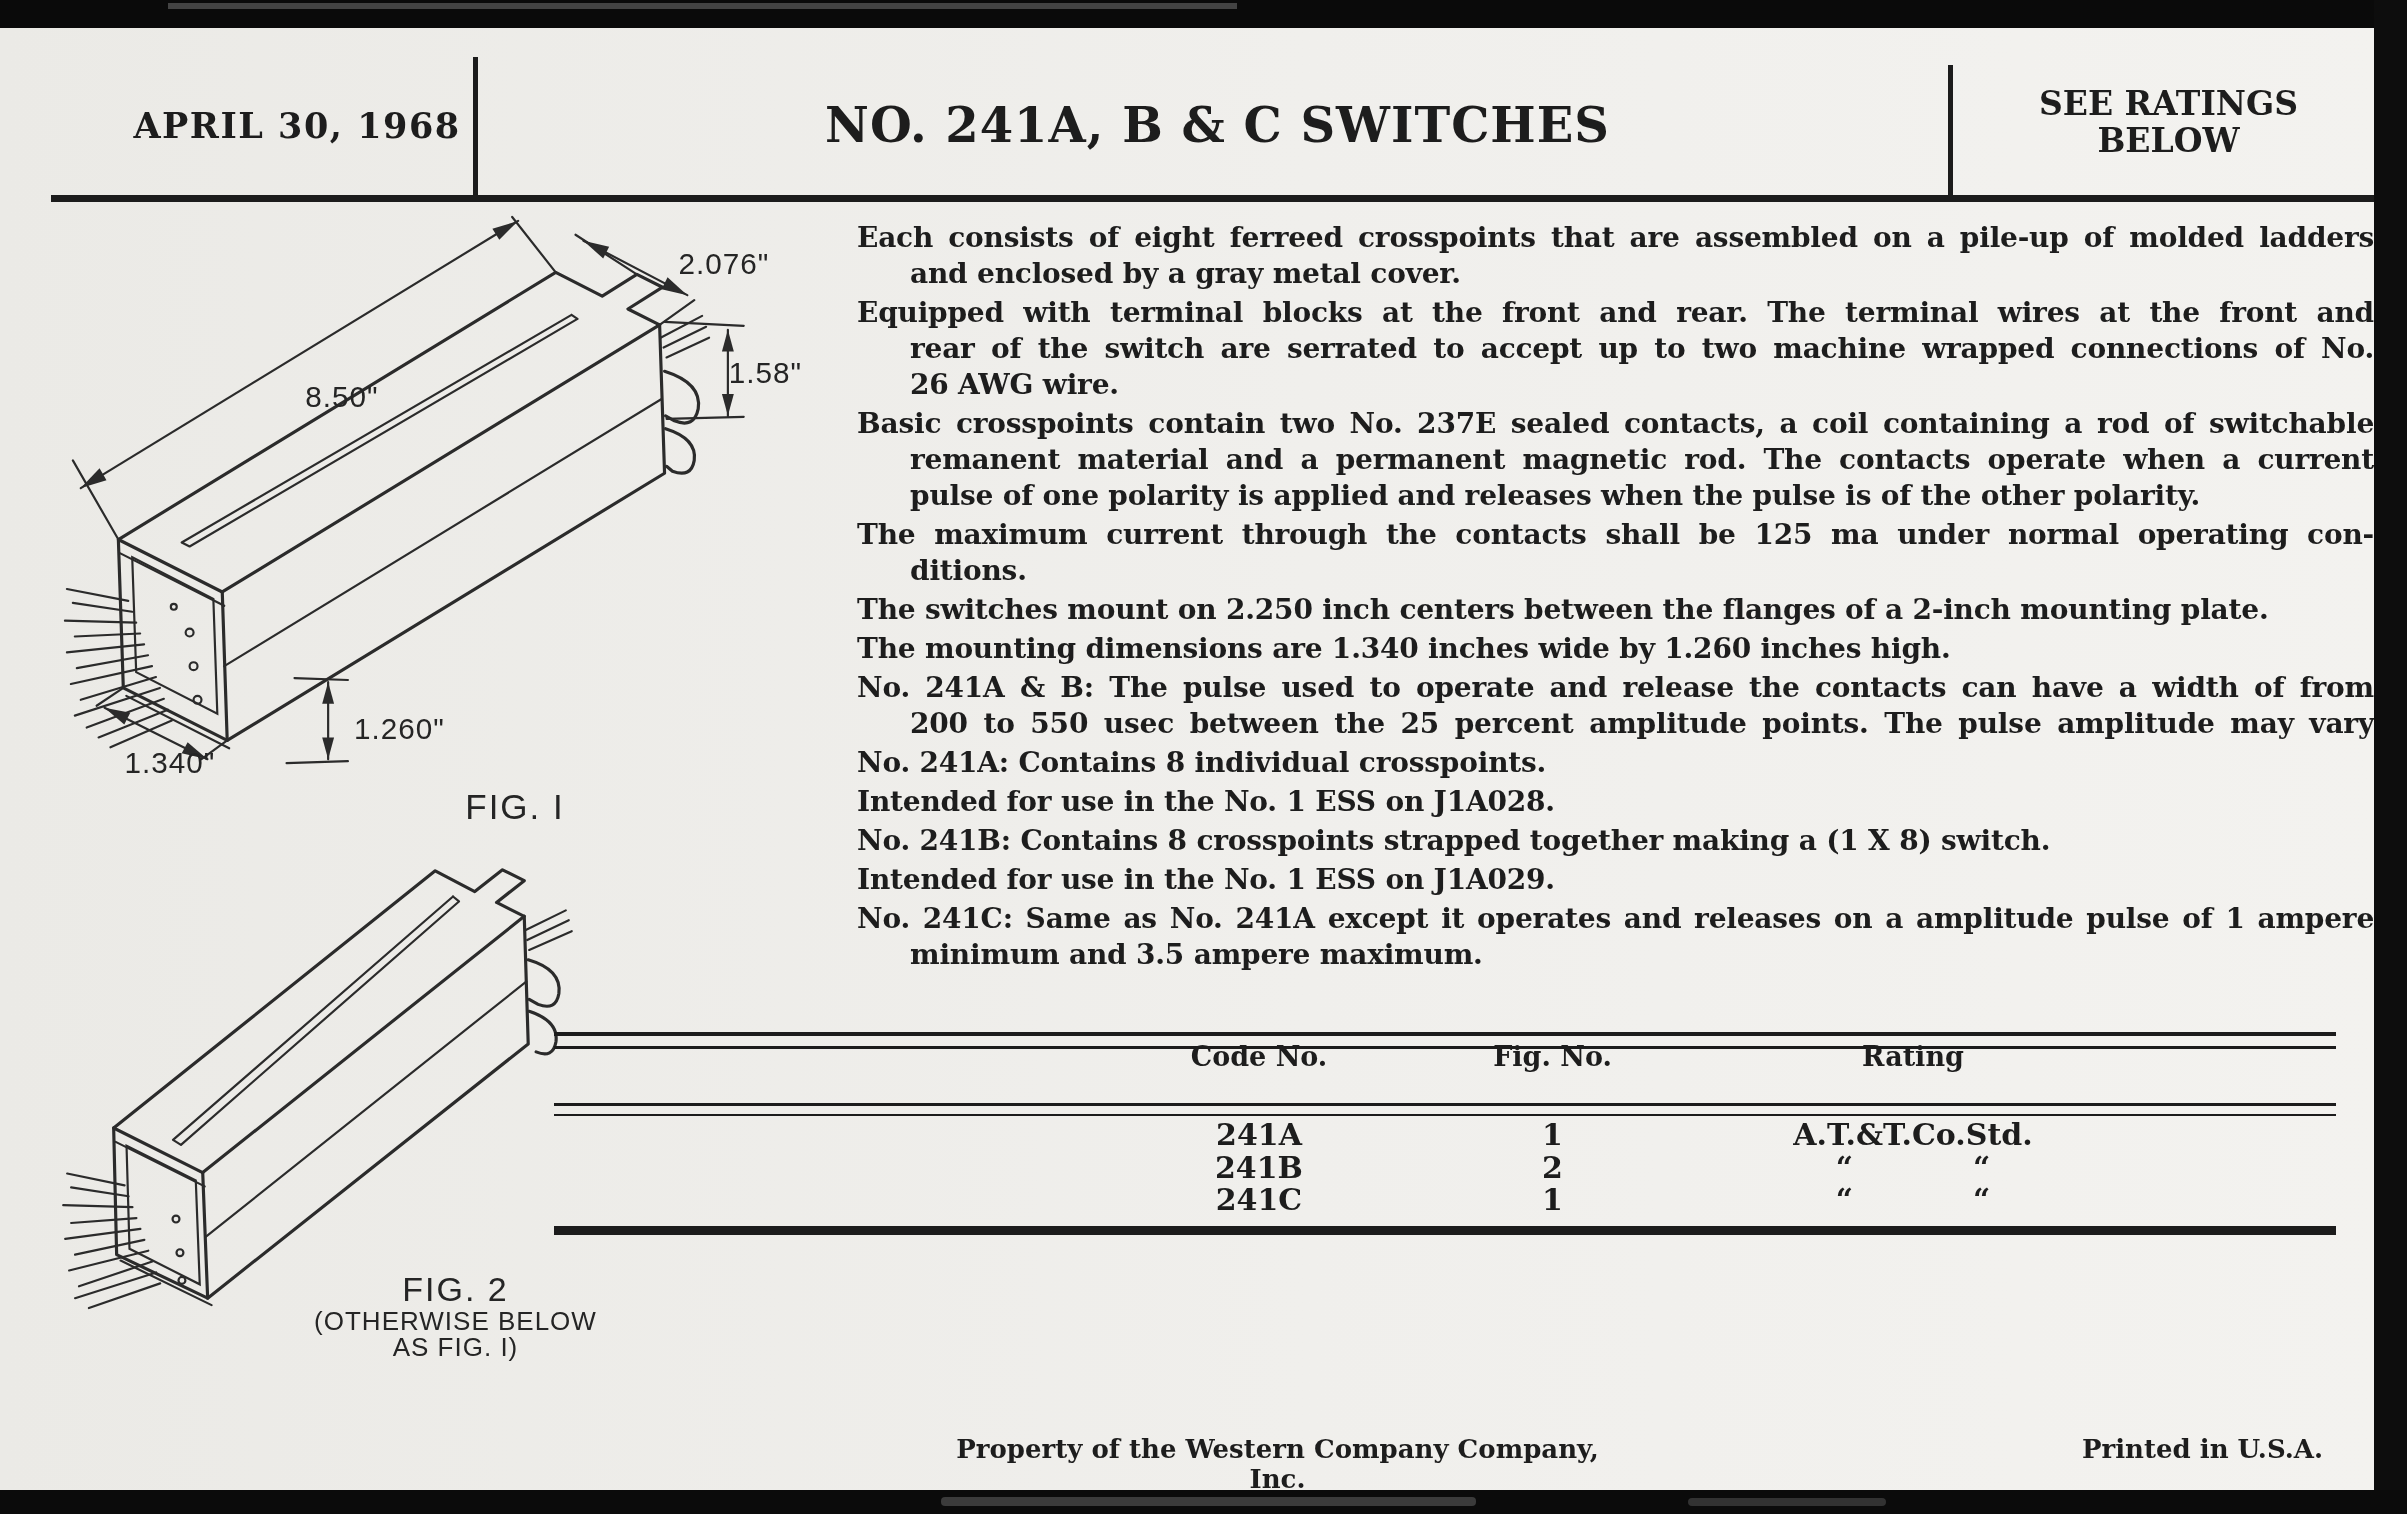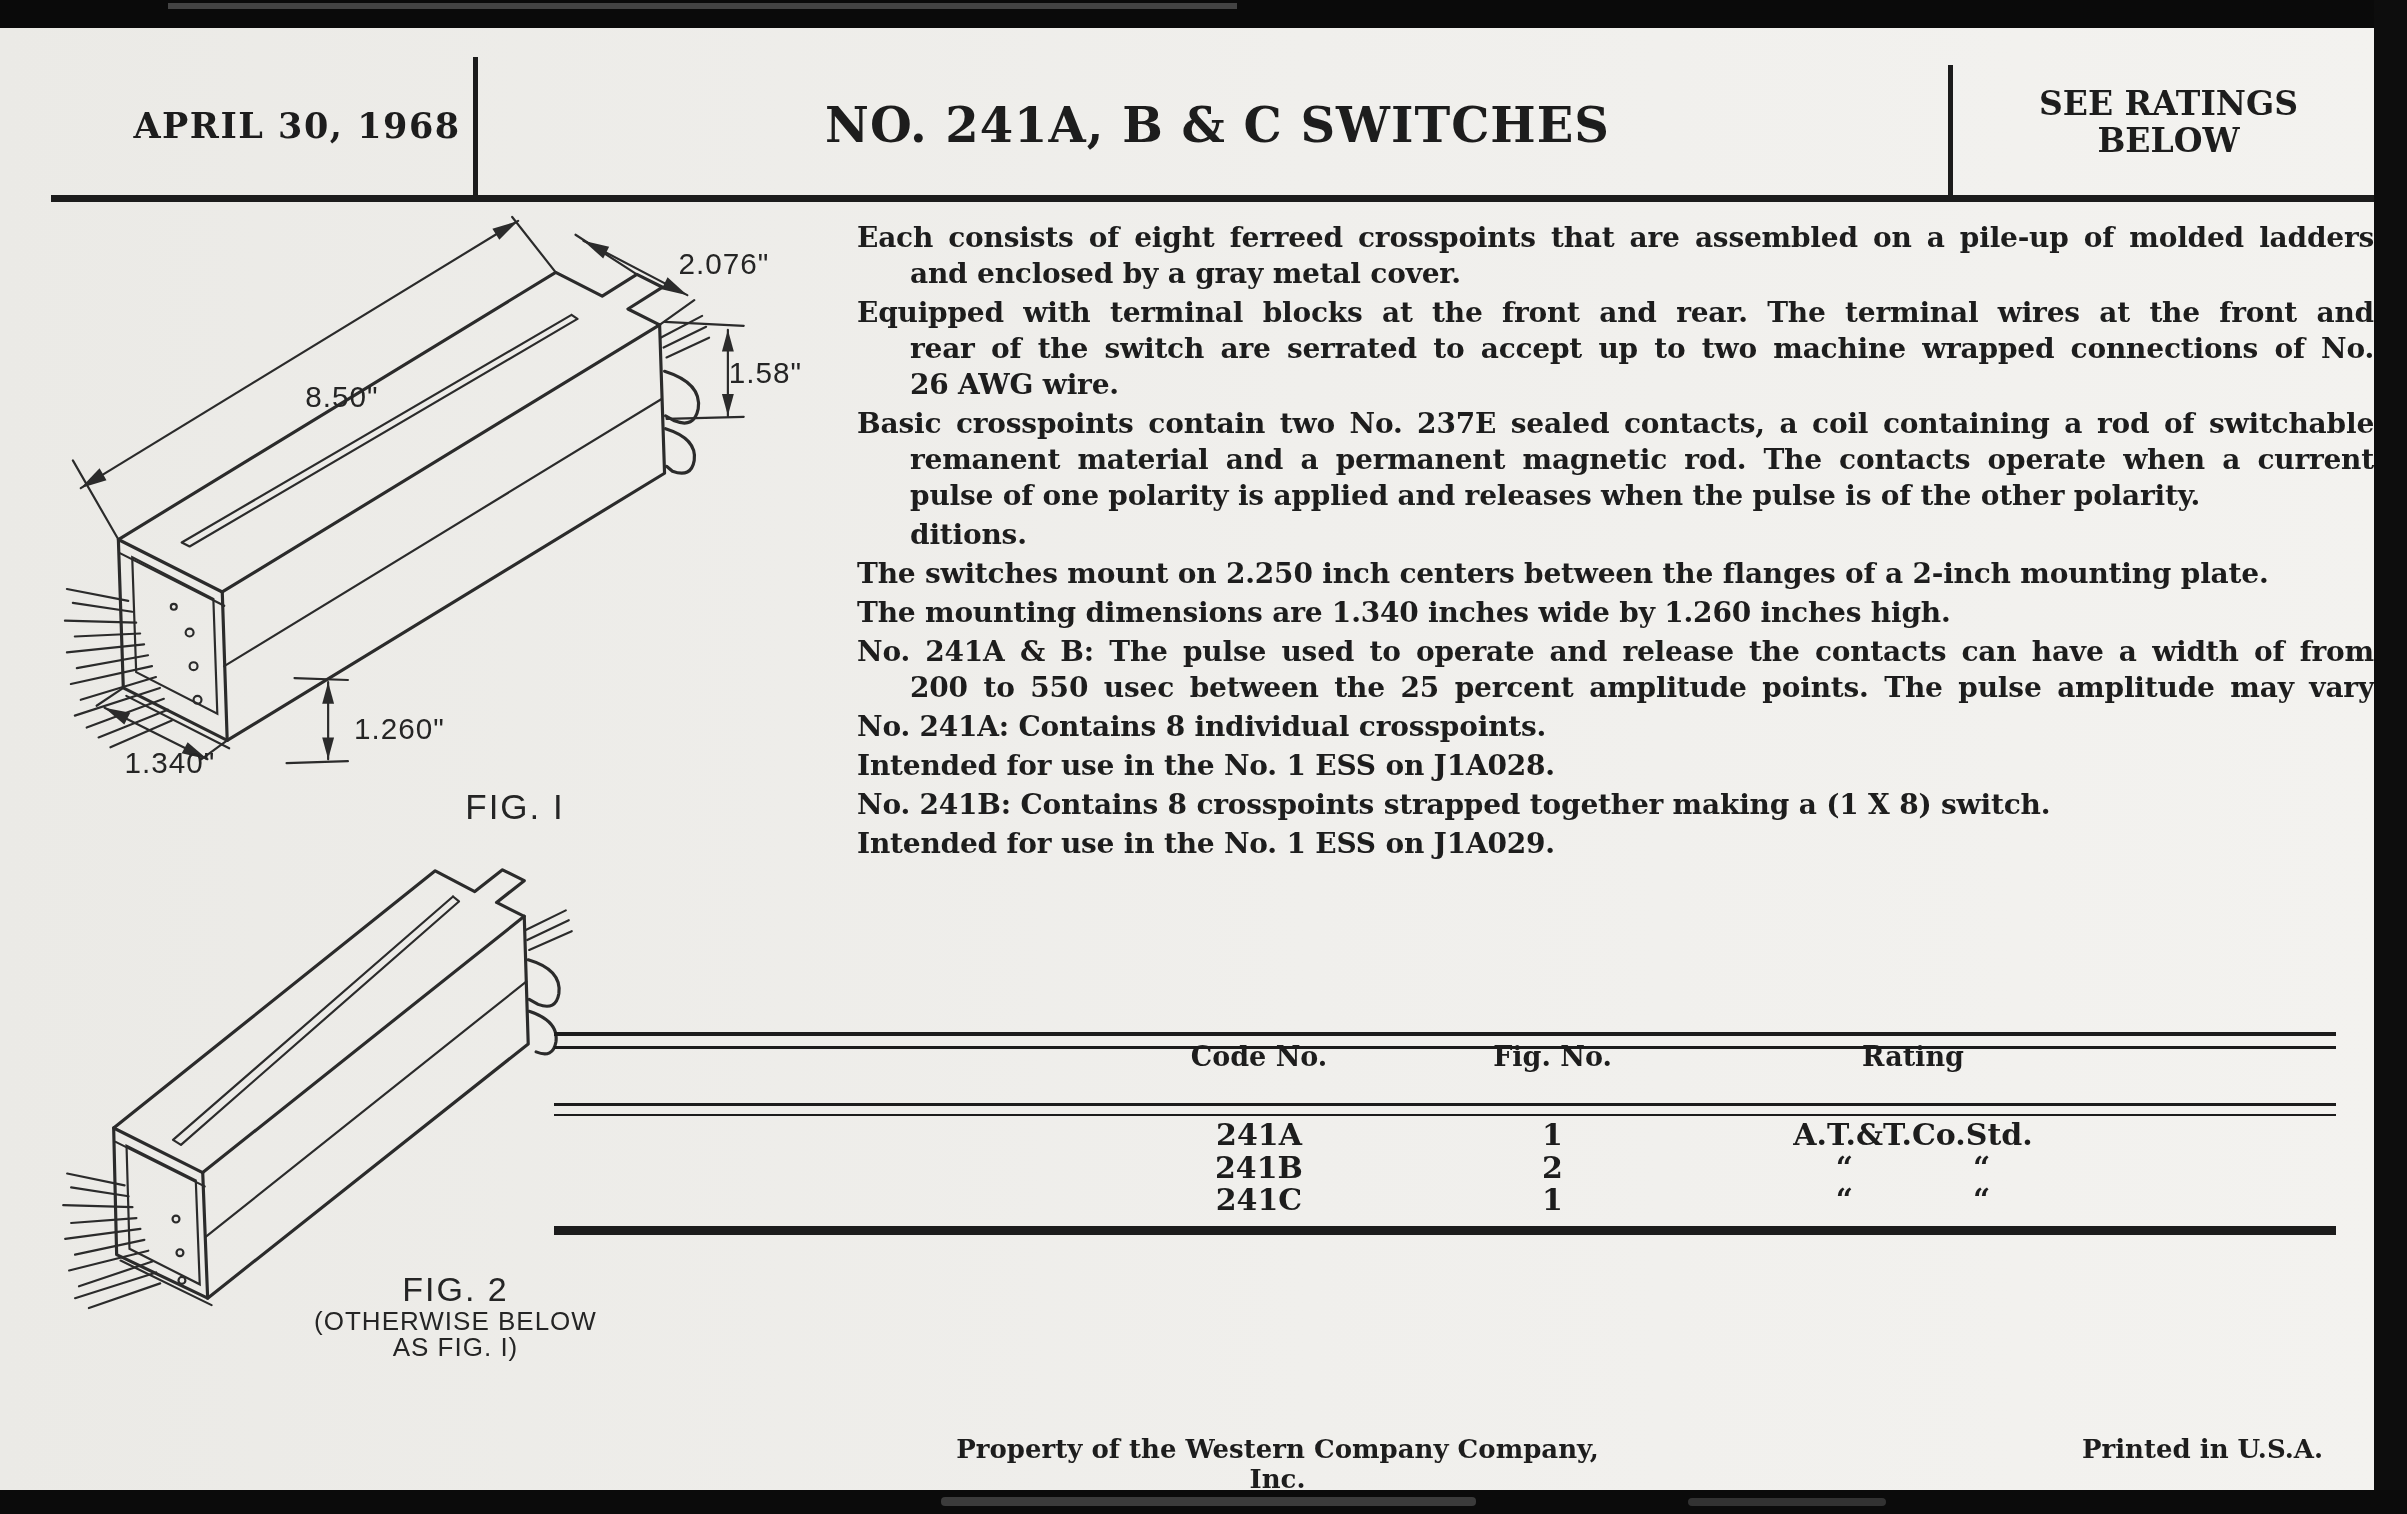--- a/index.html
+++ b/index.html
@@ -174,20 +174,21 @@
       <div class="bl">Equipped with terminal blocks at the front and rear.  The terminal wires at the front and</div>
       <div class="bl ind">rear of the switch are serrated to accept up to two machine wrapped connections of No.</div>
       <div class="bl last ind">26 AWG wire.</div>
     </div>
     <div class="para">
       <div class="bl">Basic crosspoints contain two No. 237E sealed contacts, a coil containing a rod of switchable</div>
       <div class="bl ind">remanent material and a permanent magnetic rod.  The contacts operate when a current</div>
       <div class="bl last ind">pulse of one polarity is applied and releases when the pulse is of the other polarity.</div>
     </div>
     <div class="para">
+      <div class="bl">The maximum current through the contacts shall be 125 ma under normal operating con-</div>
       <div class="bl last ind">ditions.</div>
     </div>
     <div class="para">
       <div class="bl last">The switches mount on 2.250 inch centers between the flanges of a 2-inch mounting plate.</div>
     </div>
     <div class="para">
       <div class="bl last">The mounting dimensions are 1.340 inches wide by 1.260 inches high.</div>
     </div>
     <div class="para">
       <div class="bl">No. 241A &amp; B:  The pulse used to operate and release the contacts can have a width of from</div>
@@ -197,20 +198,24 @@
       <div class="bl last">No. 241A:  Contains 8 individual crosspoints.</div>
     </div>
     <div class="para">
       <div class="bl last">Intended for use in the No. 1 ESS on J1A028.</div>
     </div>
     <div class="para">
       <div class="bl last">No. 241B:  Contains 8 crosspoints strapped together making a (1 X 8) switch.</div>
     </div>
     <div class="para">
       <div class="bl last">Intended for use in the No. 1 ESS on J1A029.</div>
+    </div>
+    <div class="para">
+      <div class="bl">No. 241C:  Same as No. 241A except it operates and releases on a amplitude pulse of 1 ampere</div>
+      <div class="bl last ind">minimum and 3.5 ampere maximum.</div>
     </div>
   </div>
 
   <div class="spec-table">
     <div class="rule-top"></div>
     <div class="trow trow-hdr">
       <span class="tc tc-code">Code No.</span>
       <span class="tc tc-fig">Fig. No.</span>
       <span class="tc tc-rating">Rating</span>
     </div>

